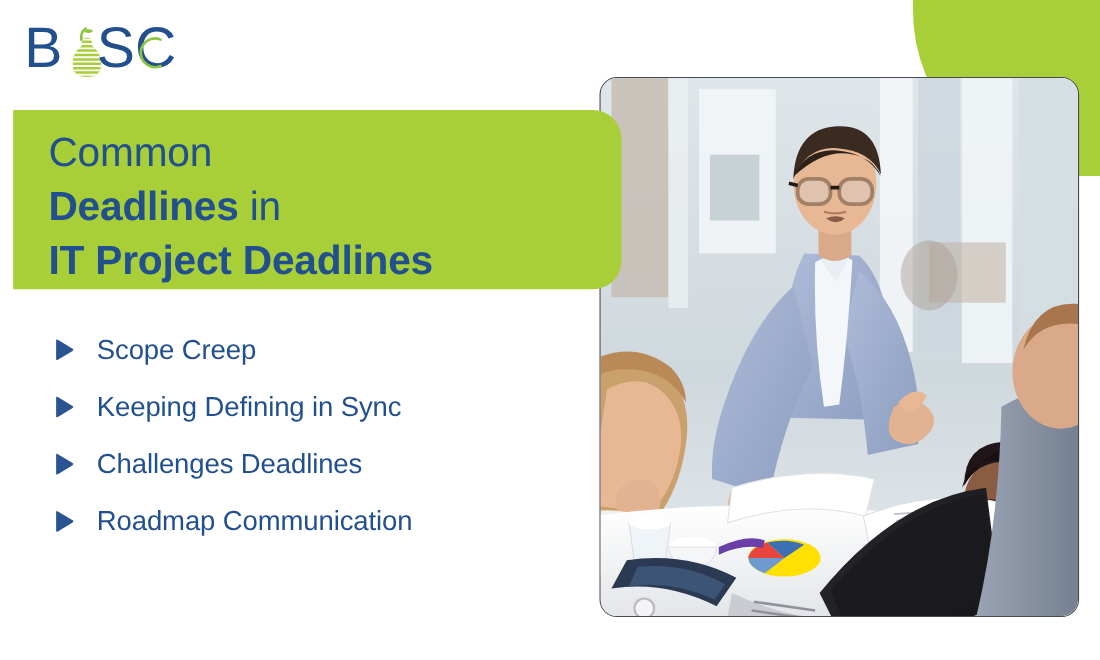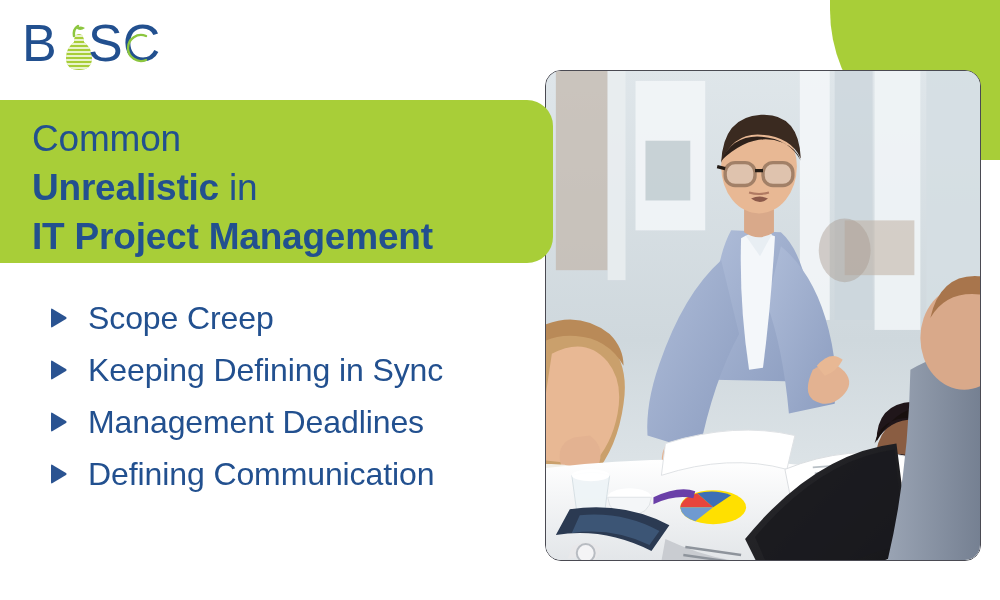--- a/index.html
+++ b/index.html
@@ -40,21 +40,21 @@
     height: 62px;
     display: flex;
     align-items: center;
     z-index: 5;
   }
   .logo-mark { display: block; }
 
   
   .heading-banner {
     position: absolute;
-    left: 0;
+    left: 12px;
     top: 100px;
     width: 553px;
     height: 163px;
     background: #a8ce38;
     border-radius: 0 26px 26px 0;
     z-index: 4;
     padding: 14px 0 0 32px;
   }
   .heading-line {
     color: #22508f;
@@ -82,21 +82,21 @@
     gap: 18px;
   }
   .bullet-arrow {
     flex: 0 0 auto;
     width: 24px;
     height: 24px;
     display: block;
   }
   .bullet-text {
     color: #22508f;
-    font-size: 32px;
+    font-size: 25px;
     font-weight: 400;
     letter-spacing: -0.1px;
     white-space: nowrap;
   }
 
   
   .photo-frame {
     position: absolute;
     left: 545px;
     top: 70px;
@@ -149,51 +149,51 @@
       <path d="M124 22 a13 13 0 1 0 0 24" stroke="#8cc63e" stroke-width="2.4" fill="none" stroke-linecap="round"></path>
     </svg>
     <span style="position:absolute;width:1px;height:1px;overflow:hidden;clip:rect(0,0,0,0)">BOSC</span>
   </div>
 
   <div class="heading-banner">
     <div class="heading-line">
       <span class="lite">Common</span>
     </div>
     <div class="heading-line">
-      <span class="bold">Unrealistic</span><span class="lite"> in</span>
+      <span class="bold">Deadlines</span><span class="lite"> in</span>
     </div>
     <div class="heading-line">
-      <span class="bold">IT Project Management</span>
+      <span class="bold">IT Project Deadlines</span>
     </div>
   </div>
 
   <ul class="bullet-list">
     <li class="bullet-item">
       <svg class="bullet-arrow" viewBox="0 0 24 24">
         <path d="M5 3.8 Q5 2 6.6 2.9 L20 11 Q21.4 12 20 13 L6.6 21.1 Q5 22 5 20.2 Z" fill="#2a5391"></path>
       </svg>
       <span class="bullet-text">Scope Creep</span>
     </li>
     <li class="bullet-item">
       <svg class="bullet-arrow" viewBox="0 0 24 24">
         <path d="M5 3.8 Q5 2 6.6 2.9 L20 11 Q21.4 12 20 13 L6.6 21.1 Q5 22 5 20.2 Z" fill="#2a5391"></path>
       </svg>
       <span class="bullet-text">Keeping Defining in Sync</span>
     </li>
     <li class="bullet-item">
       <svg class="bullet-arrow" viewBox="0 0 24 24">
         <path d="M5 3.8 Q5 2 6.6 2.9 L20 11 Q21.4 12 20 13 L6.6 21.1 Q5 22 5 20.2 Z" fill="#2a5391"></path>
       </svg>
-      <span class="bullet-text">Management Deadlines</span>
+      <span class="bullet-text">Challenges Deadlines</span>
     </li>
     <li class="bullet-item">
       <svg class="bullet-arrow" viewBox="0 0 24 24">
         <path d="M5 3.8 Q5 2 6.6 2.9 L20 11 Q21.4 12 20 13 L6.6 21.1 Q5 22 5 20.2 Z" fill="#2a5391"></path>
       </svg>
-      <span class="bullet-text">Defining Communication</span>
+      <span class="bullet-text">Roadmap Communication</span>
     </li>
   </ul>
 
   <div class="photo-frame">
     <svg viewBox="0 0 436 491" preserveAspectRatio="xMidYMid slice">
       <defs>
         <linearGradient id="bgOffice" x1="0" y1="0" x2="0" y2="1">
           <stop offset="0%" stop-color="#dfe6ea"></stop>
           <stop offset="55%" stop-color="#cfd8dd"></stop>
           <stop offset="100%" stop-color="#e6ebee"></stop>

